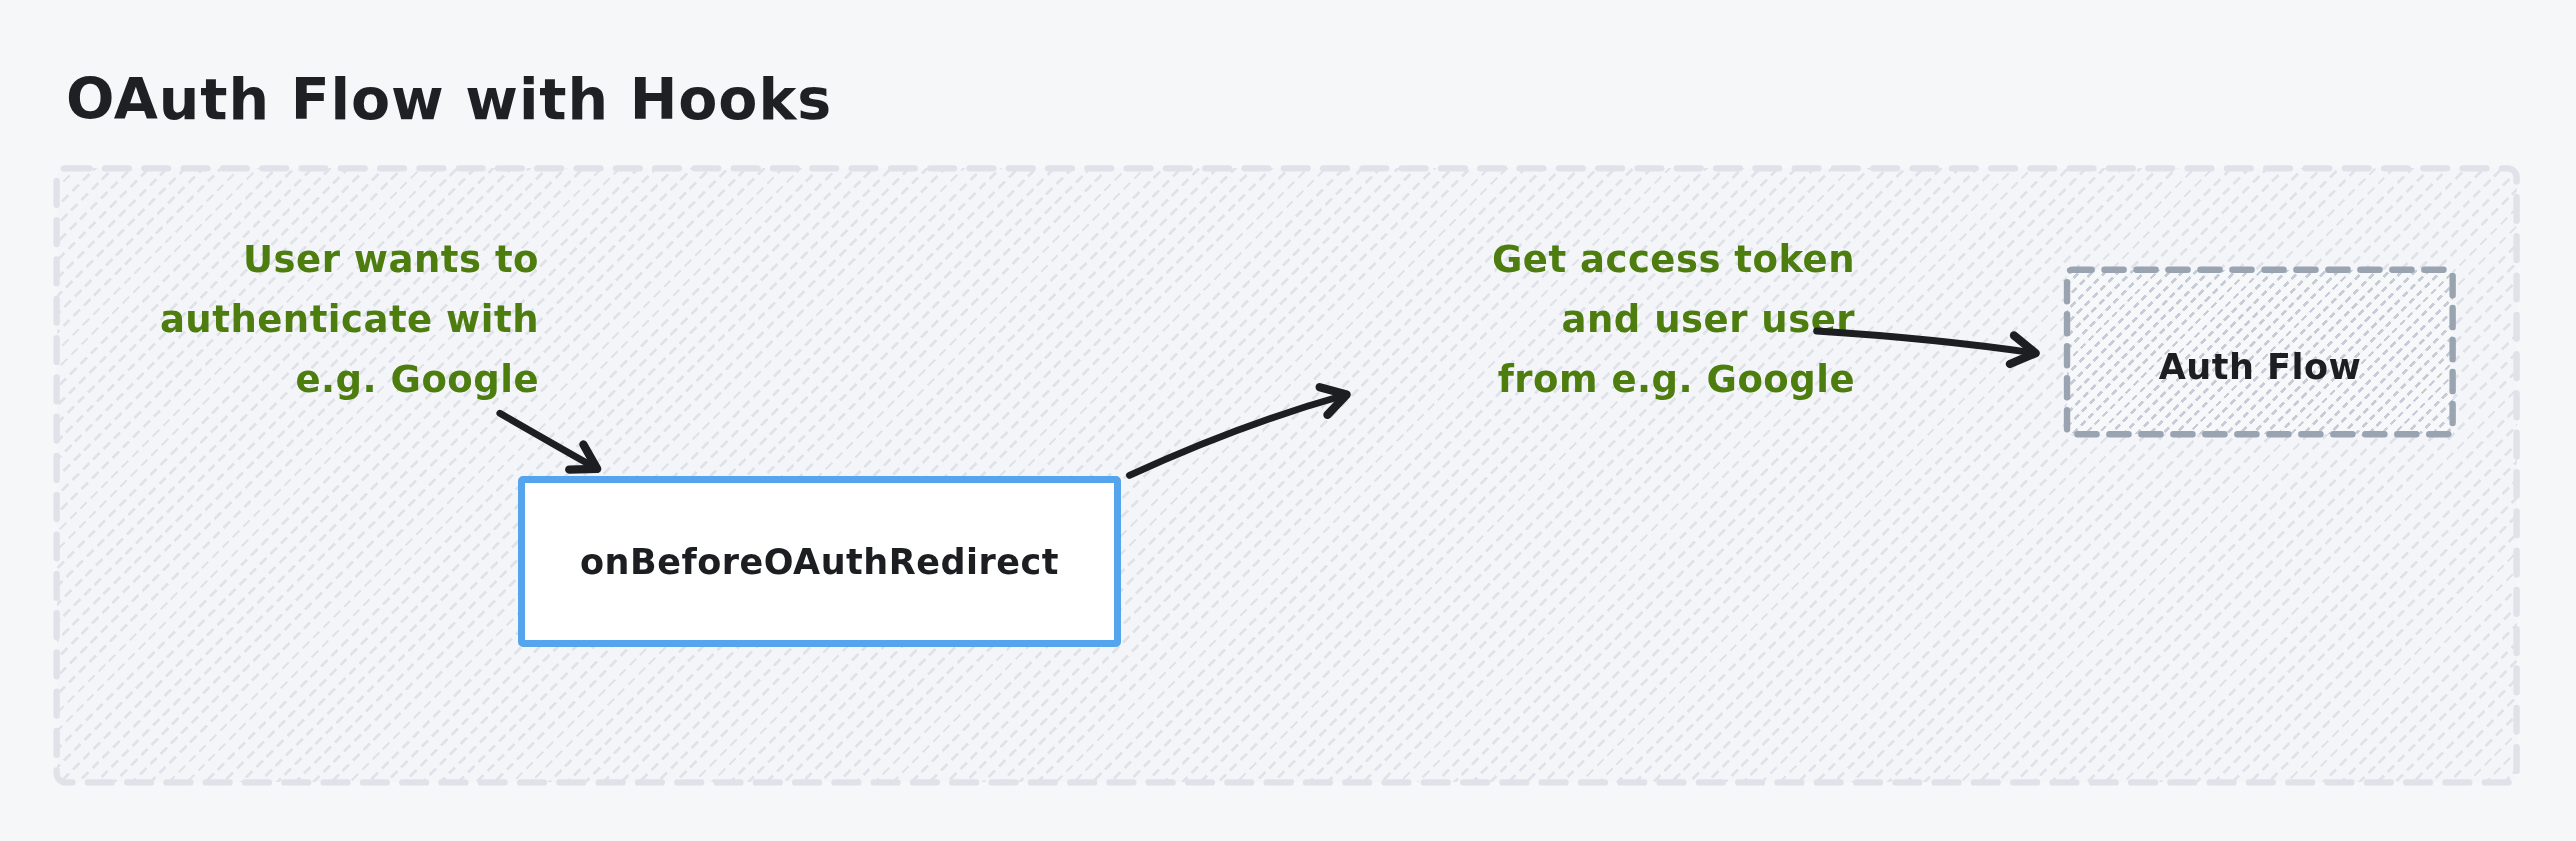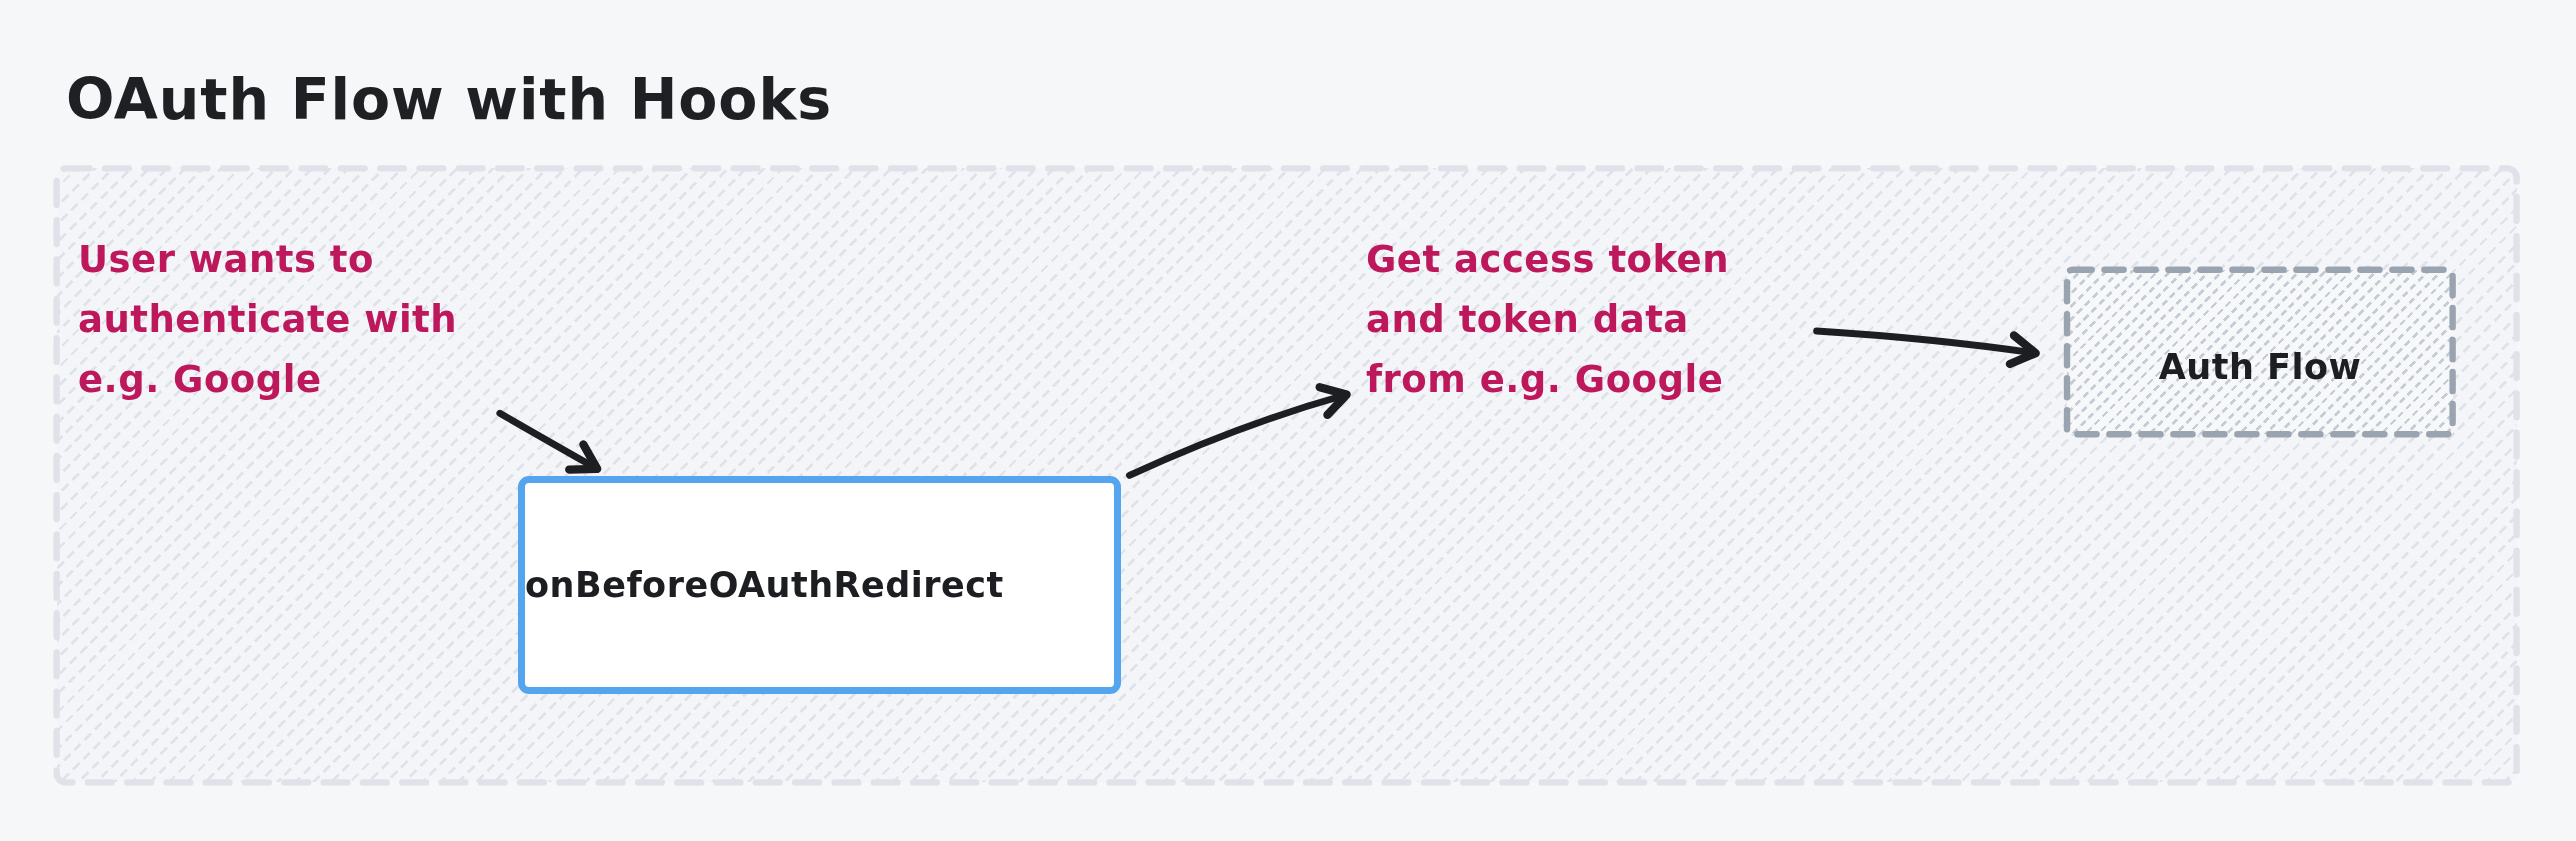--- a/index.html
+++ b/index.html
@@ -37,38 +37,39 @@
     background-image:
       repeating-linear-gradient(45deg, #f4f5f8 0 5.5px, rgba(0,0,0,0) 5.5px 14.6px),
       repeating-linear-gradient(135deg, rgba(199,205,215,0.45) 0 2.7px, rgba(0,0,0,0) 2.7px 12.8px);
   }
   .note {
     position: absolute;
     font-size: 37px;
     font-weight: 700;
     line-height: 60px;
     letter-spacing: 0.5px;
-    color: #be185d;
-    text-align: left;
+    color: #4d7c0f;
+    text-align: right;
     white-space: pre-line;
   }
   .note-user { left: 78px;  top: 230px; width: 461px; }
   .note-token { left: 1366px; top: 230px; width: 489px; }
   .hook-box {
     position: absolute;
     left: 518px;
     top: 476px;
     width: 603px;
-    height: 218px;
+    height: 171px;
     box-sizing: border-box;
     background: #ffffff;
     border: 7.3px solid #54a4ee;
-    border-radius: 11px;
+    border-radius: 5px;
     display: flex;
     align-items: center;
+    justify-content: center;
   }
   .hook-label {
     font-size: 35px;
     font-weight: 700;
     letter-spacing: 0.5px;
     color: #1d1e22;
     white-space: nowrap;
   }
   .authflow-box {
     position: absolute;
@@ -110,21 +111,21 @@
 
   <div class="page-title">OAuth Flow with Hooks</div>
 
   <div class="frame-fill"></div>
 
   <div class="note note-user">User wants to
 authenticate with
 e.g. Google</div>
 
   <div class="note note-token">Get access token
-and token data
+and user user
 from e.g. Google</div>
 
   <div class="hook-box">
     <span class="hook-label">onBeforeOAuthRedirect</span>
   </div>
 
   <div class="authflow-box">
     <span class="authflow-label">Auth Flow</span>
   </div>
 

